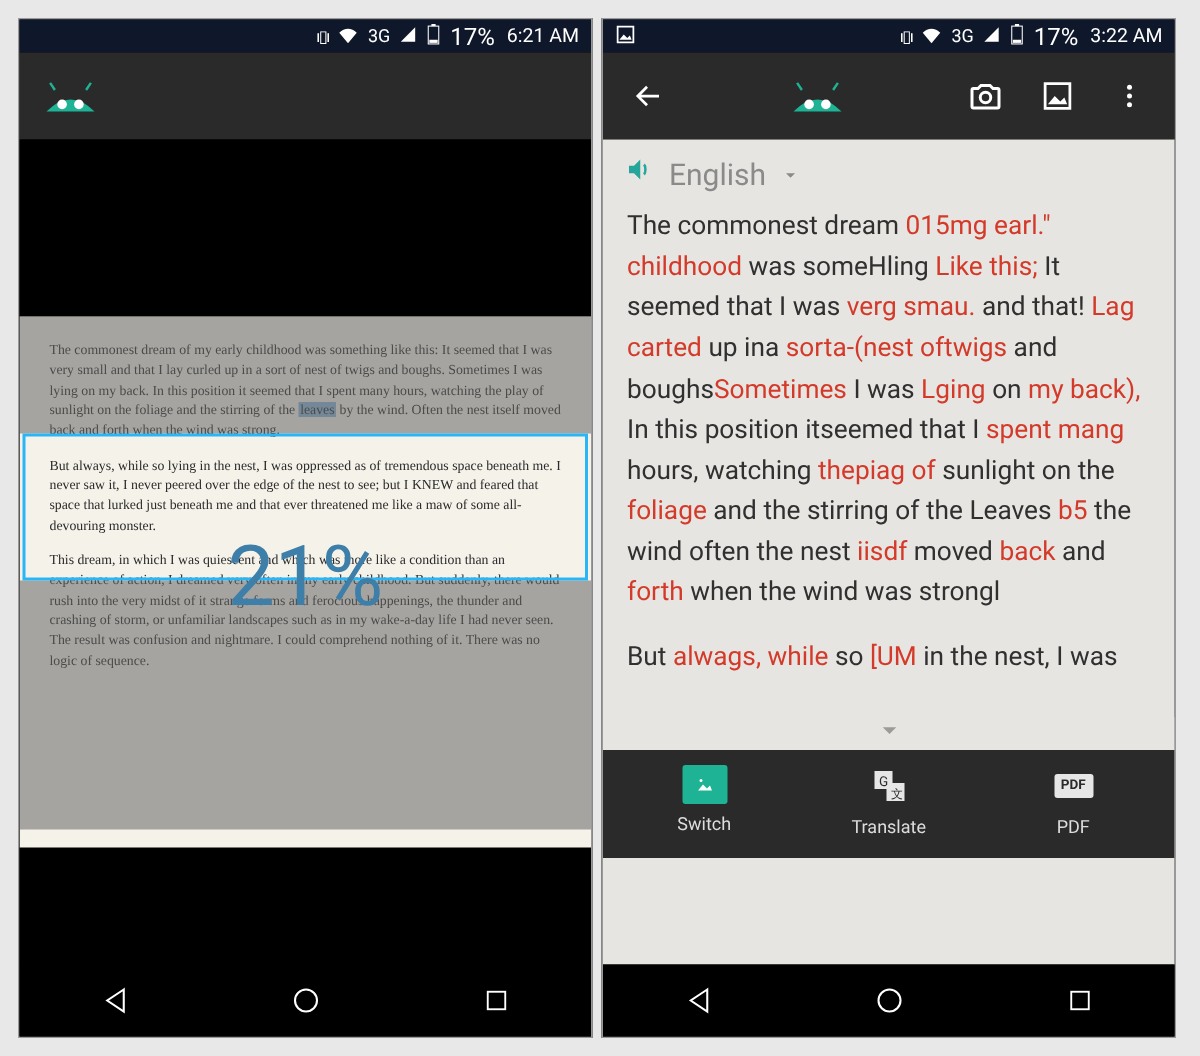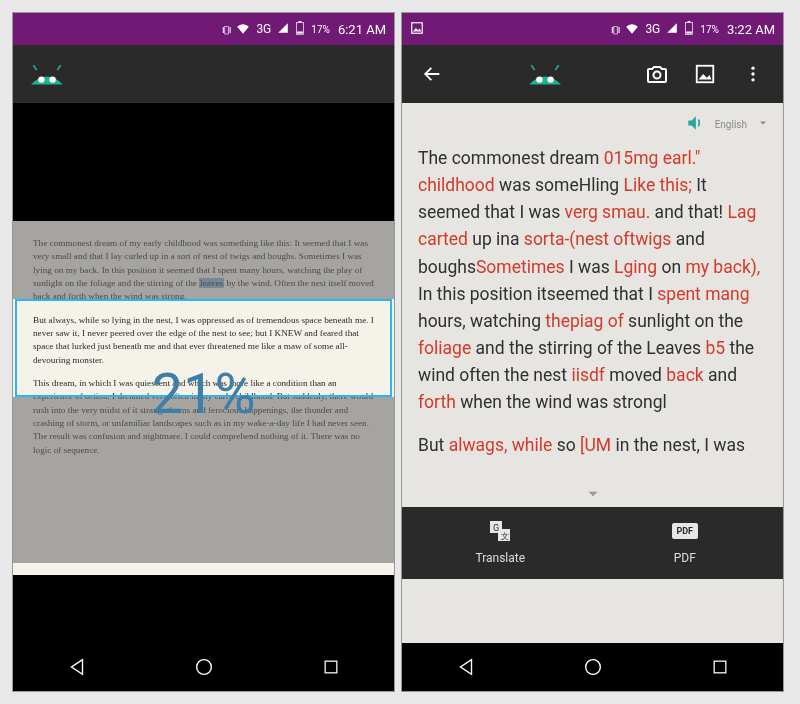--- a/index.html
+++ b/index.html
@@ -17,33 +17,33 @@
     width: 383px;
     height: 680px;
     background: #000;
     border: 1px solid #999;
     display: flex;
     flex-direction: column;
     position: relative;
   }
   
   .status-bar {
-    height: 32px;
-    background: #701a75;
+    height: 22px;
+    background: #0f172a;
     color: #fff;
     display: flex;
     align-items: center;
     justify-content: flex-end;
     padding: 0 8px;
     font-size: 12px;
     gap: 6px;
   }
   .status-bar .vib { font-size: 11px; letter-spacing: -1px; }
   .status-bar svg { fill: #fff; }
-  .status-bar .pct { font-size: 10px; }
+  .status-bar .pct { font-size: 16px; }
   .status-bar .time { font-size: 13px; margin-left: 2px; }
   .status-bar .left-icon { margin-right: auto; }
 
   
   .appbar-left {
     height: 58px;
     background: #2a2a2a;
     color: #fff;
     display: flex;
     align-items: center;
@@ -129,22 +129,21 @@
     display: flex;
     flex-direction: column;
     overflow: hidden;
   }
   .lang-row {
     display: flex;
     align-items: center;
     padding: 10px 14px 4px;
     gap: 10px;
     color: #8a8a8a;
-    font-size: 10px;
-    justify-content: flex-end;
+    font-size: 20px;
   }
   .lang-row svg { fill:#26a69a; }
   .result-text {
     padding: 6px 16px 10px;
     font-size: 17.5px;
     line-height: 1.55;
     color: #303030;
     overflow: hidden;
   }
   .result-text .err { color: #d43a2a; }
@@ -347,20 +346,29 @@
       <p id="ocr-p2"><span>But </span><span class="err">alwags, while</span><span> so </span><span class="err">[UM</span><span> in the nest, I was</span></p>
     </div>
 
     <div class="collapse-handle">
       <svg width="26" height="18" viewBox="0 0 24 24">
           <path d="M6 9l6 6 6-6z"></path>
         </svg>
     </div>
     <div class="bottom-toolbar">
       <div class="tool-row">
+        <div class="tool switch">
+          <div class="ic">
+              <svg width="18" height="16" viewBox="0 0 24 24">
+                <path d="M5 18 L10 12 L14 16 L17 13 L19 18 Z" fill="#fff"></path>
+                <circle cx="8" cy="8" r="1.5" fill="#fff"></circle>
+              </svg>
+            </div>
+          <span>Switch</span>
+        </div>
         <div class="tool">
           <div class="ic">
               <svg width="24" height="24" viewBox="0 0 24 24">
                 <rect x="2" y="2" width="12" height="12" fill="#e6e6e6"></rect>
                 <rect x="10" y="10" width="12" height="12" fill="#e6e6e6"></rect>
                 <text x="5" y="12" font-size="9" fill="#2a2a2a">G</text>
                 <text x="13" y="20" font-size="8" fill="#2a2a2a">文</text>
               </svg>
             </div>
           <span>Translate</span>

